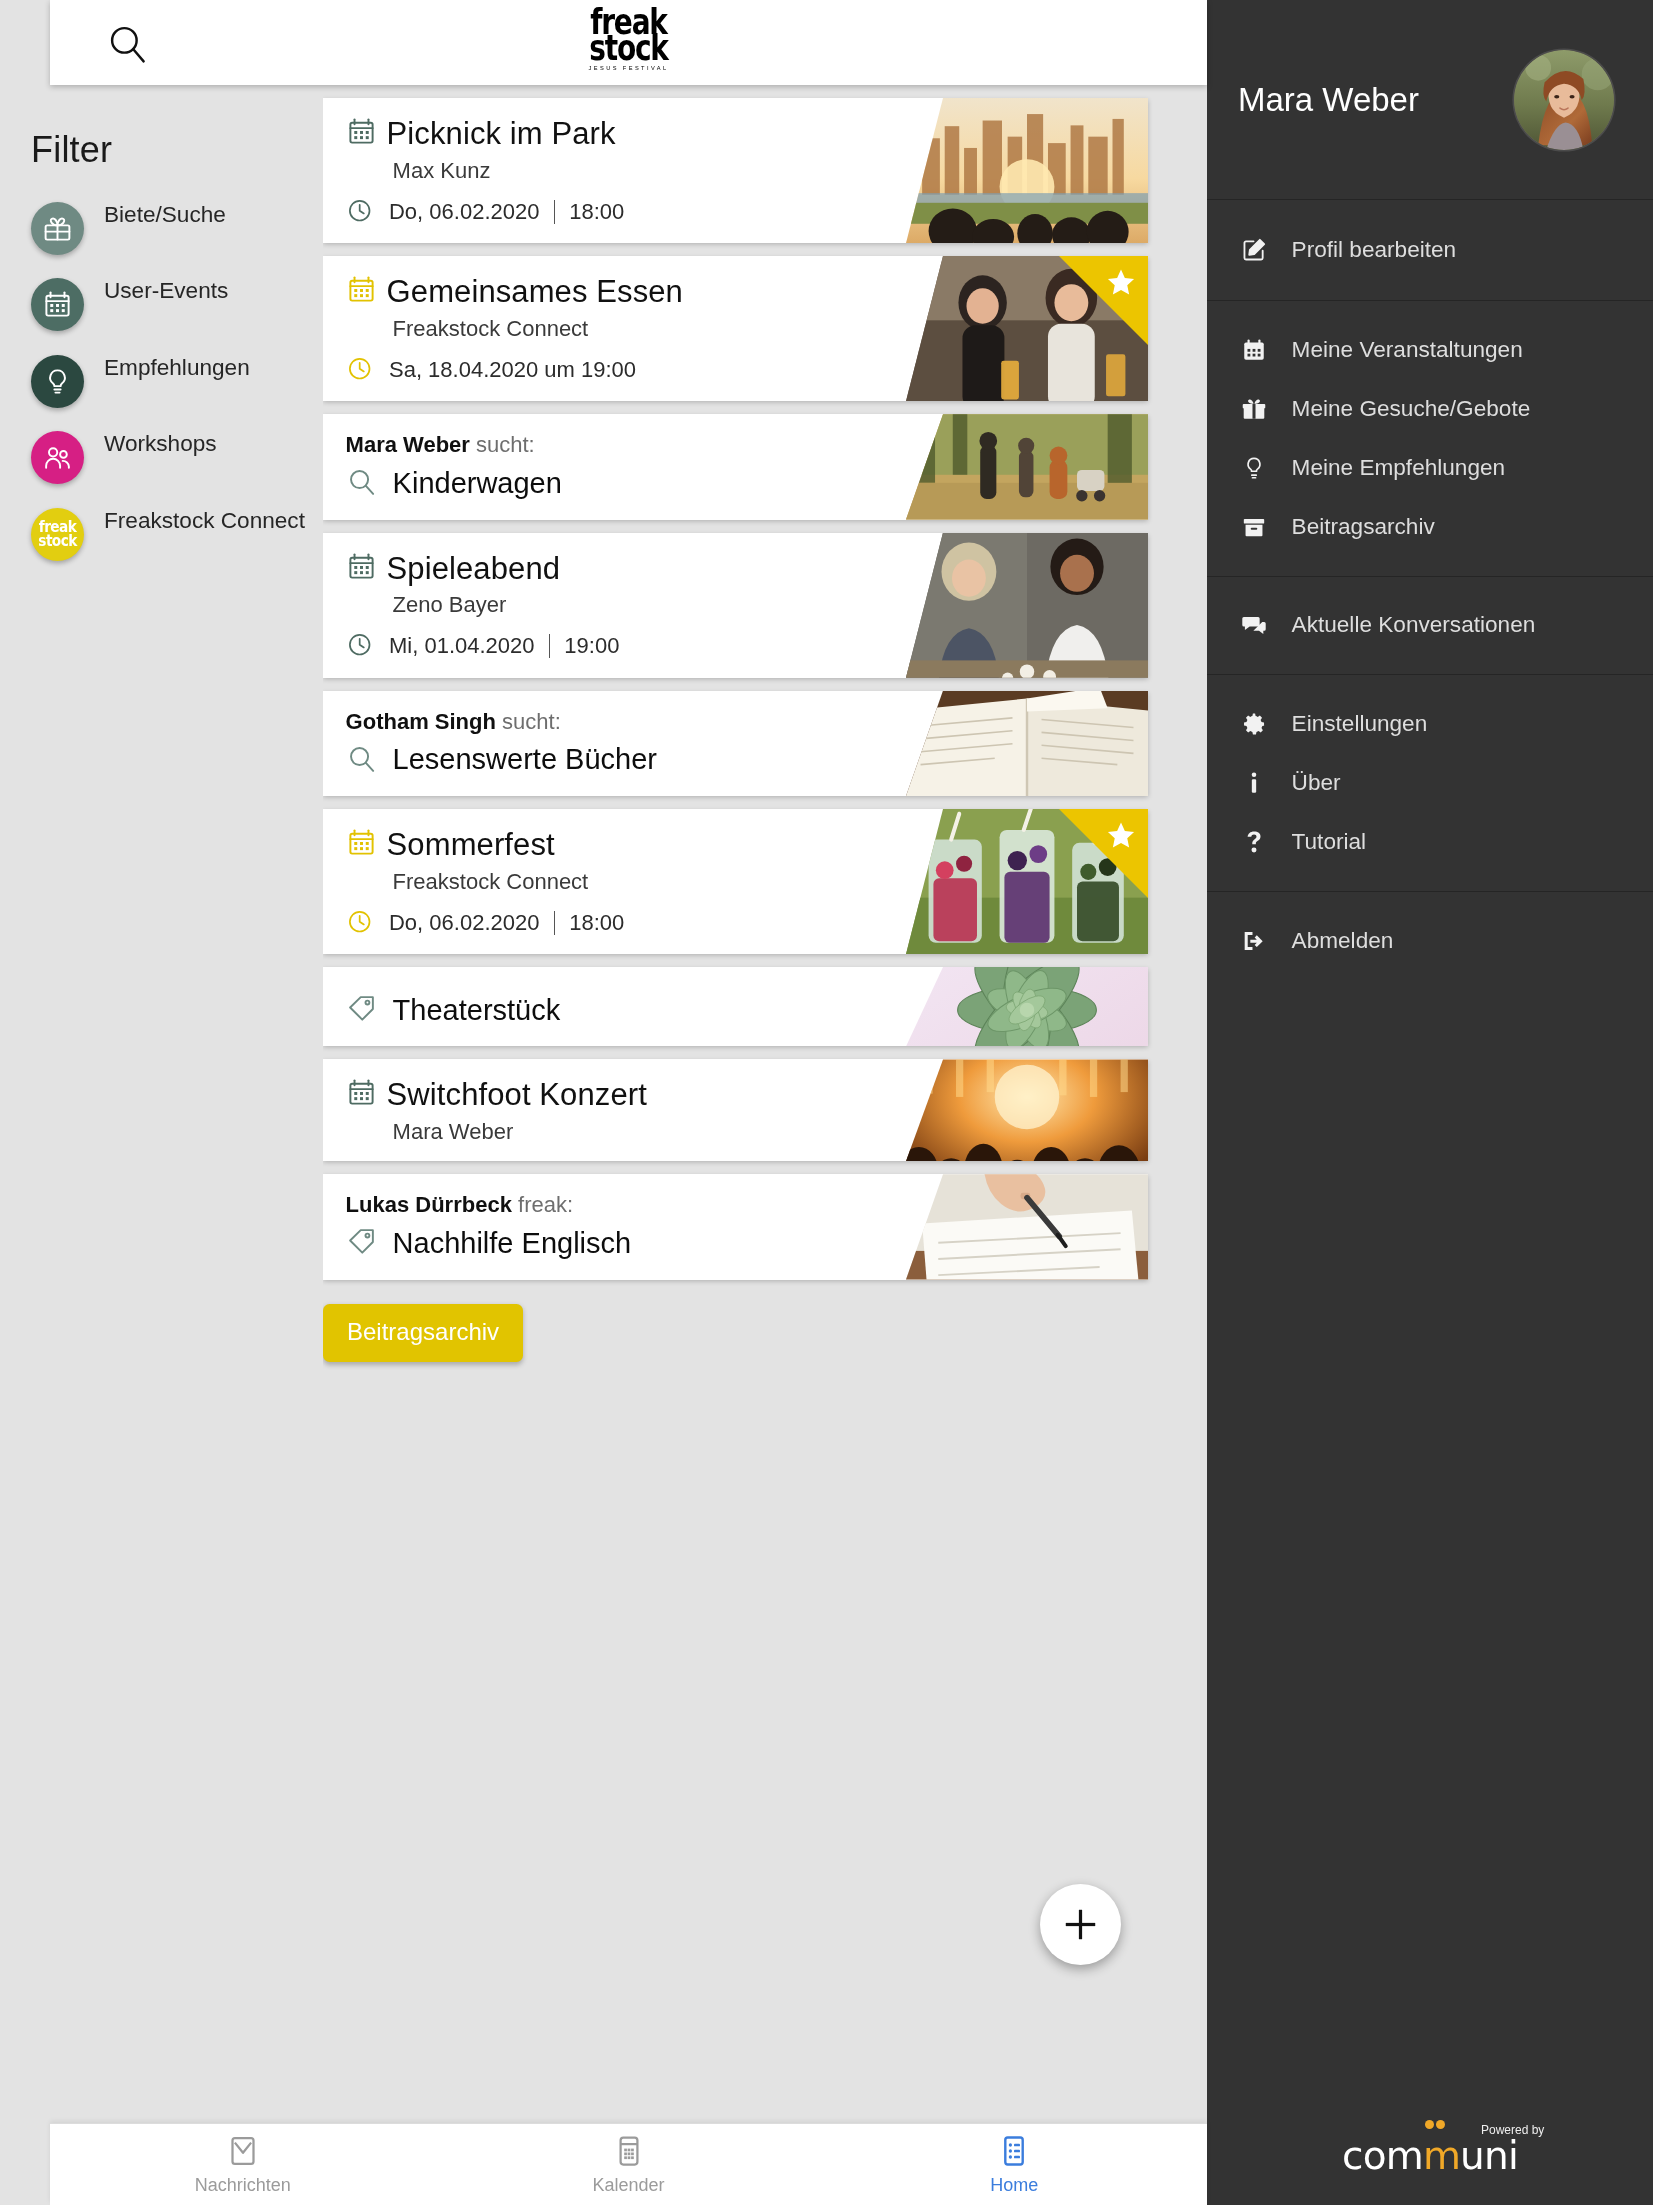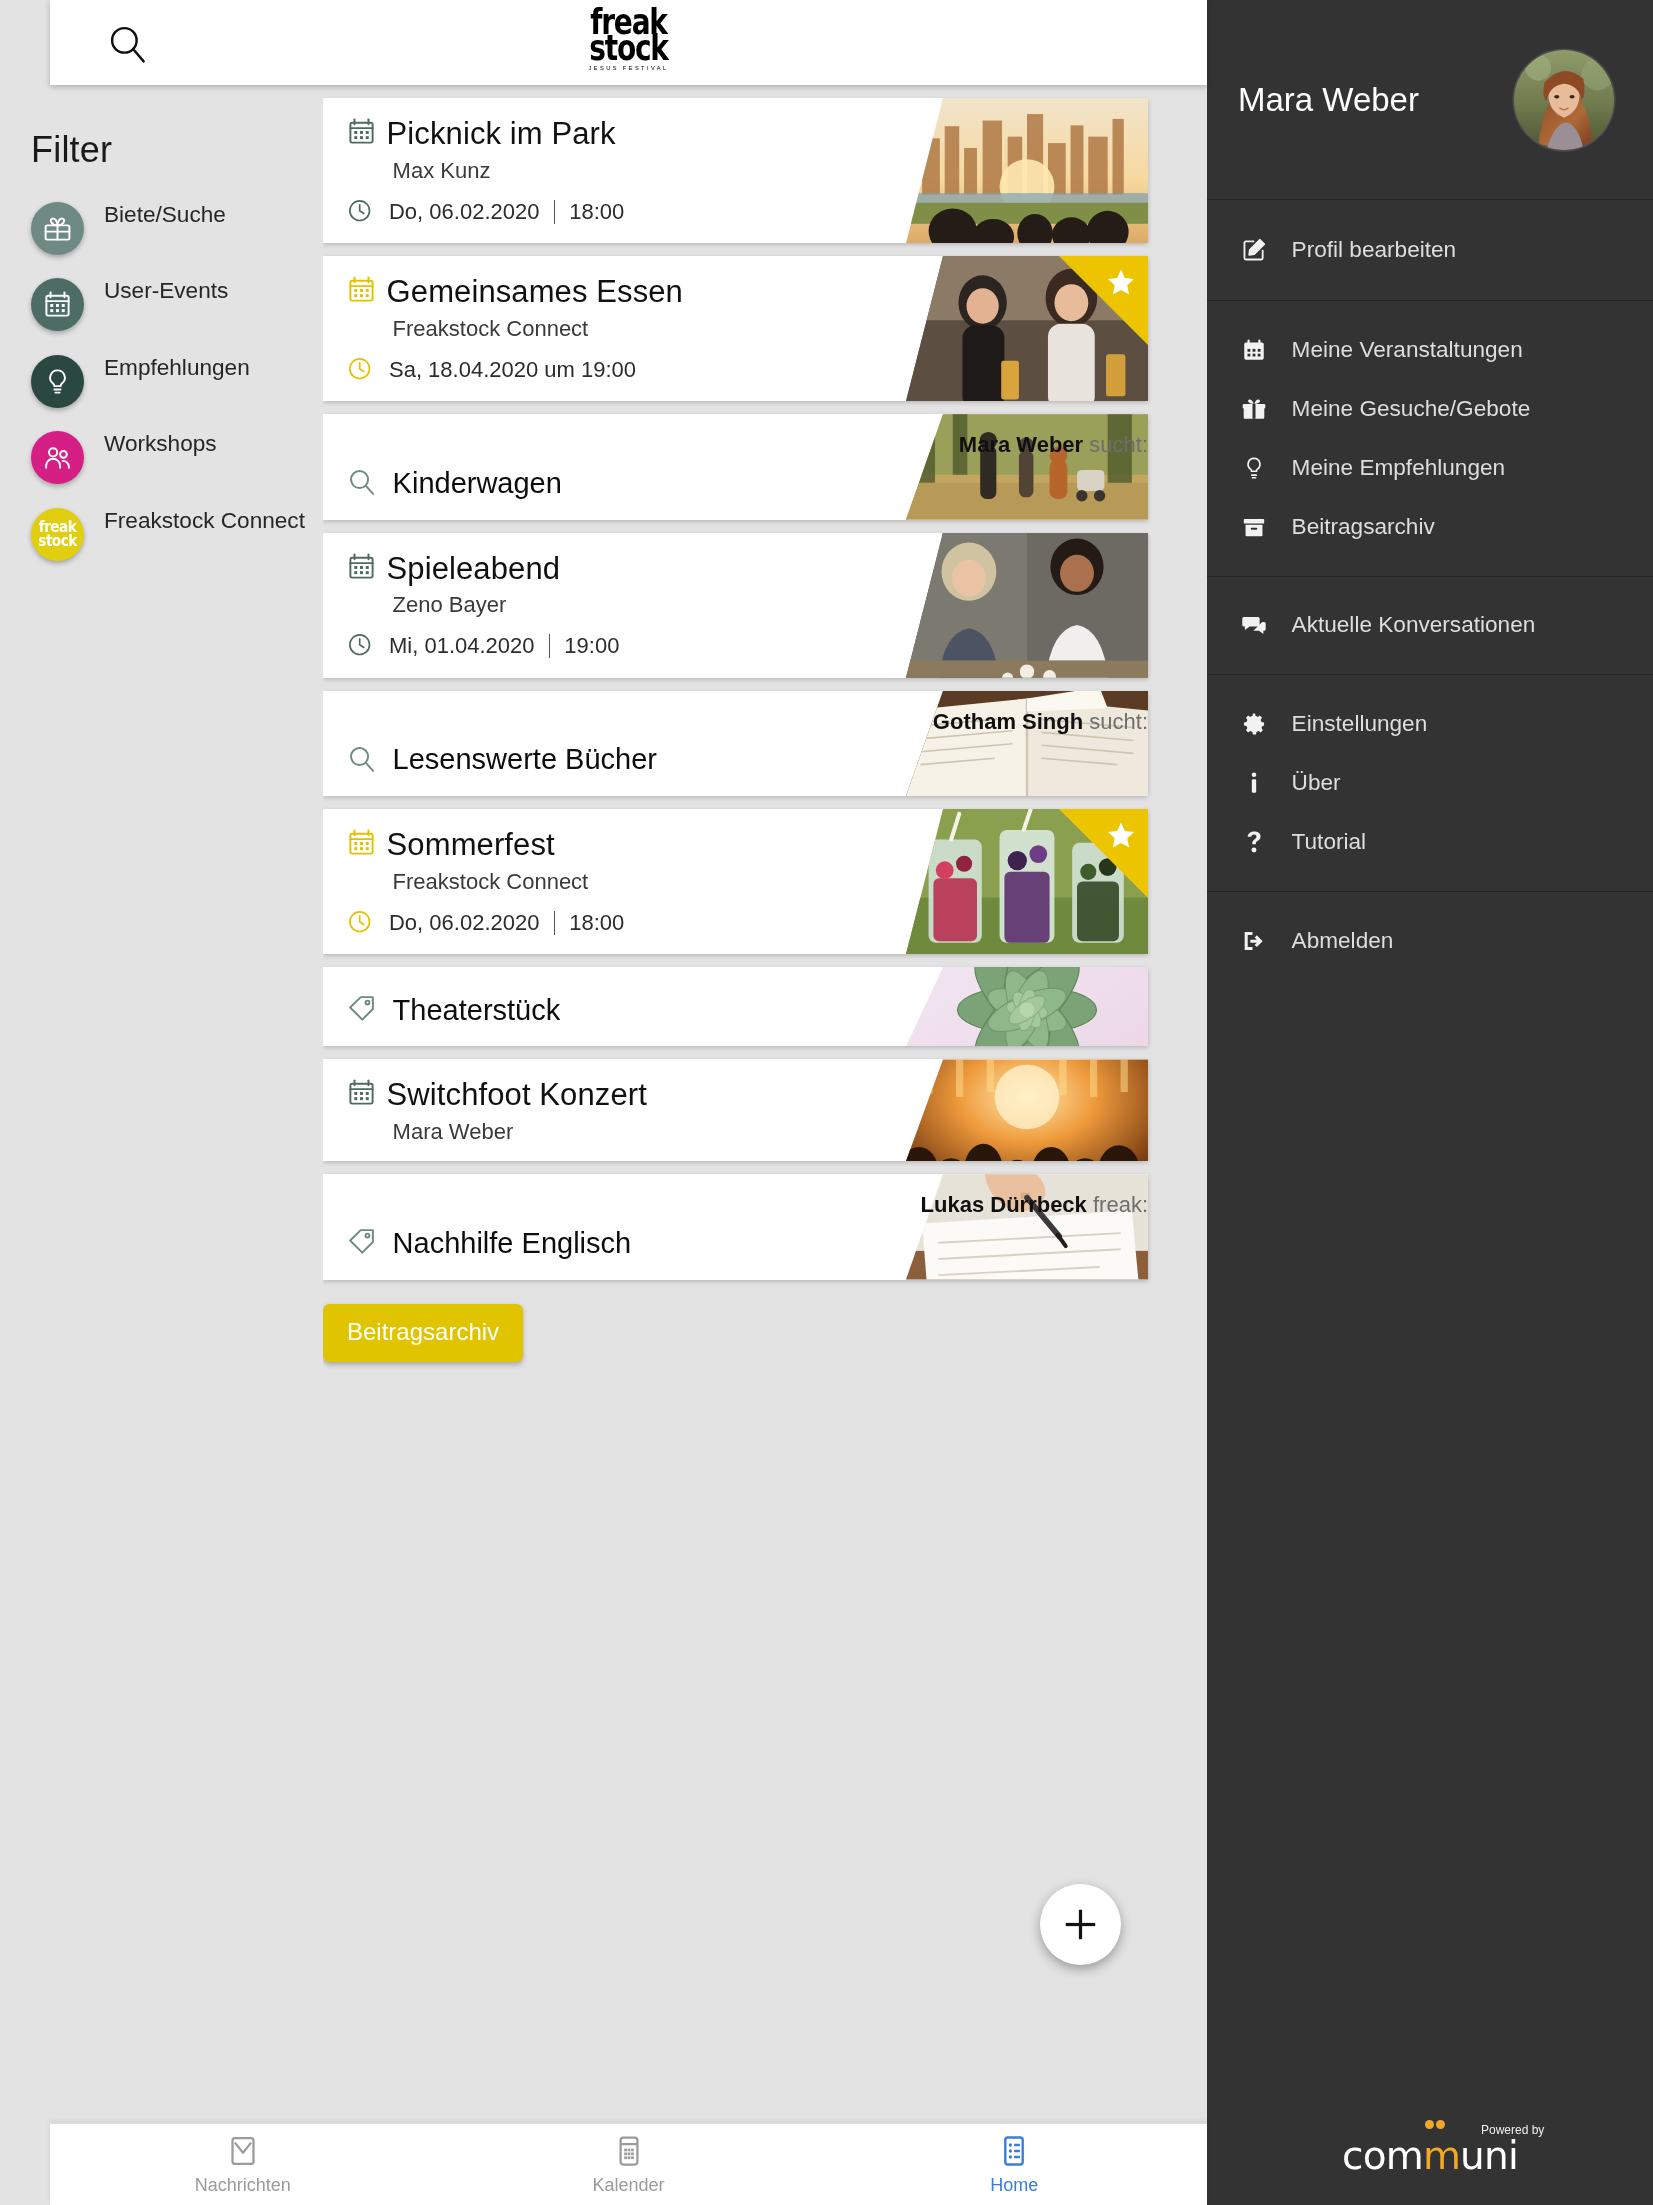--- a/index.html
+++ b/index.html
@@ -77,21 +77,21 @@
   .card-body { flex: 1; padding: 19.4px 0 19.4px 22.6px; position: relative; z-index: 2; }
   .card.type-event .card-body { padding: 18px 0 16px 22.6px; }
   .card-title-row { display:flex; align-items:flex-start; gap: 10px; }
   .card-title { font-size: 31px; font-weight: 400; color: #111; letter-spacing:0.1px; }
   .card-owner { font-size: 22px; color: #3a3a3a; margin: 5.7px 0 0 47px; }
   .card-date-row { display:flex; align-items:center; gap: 16px; margin-top: 13px; }
   .card-date { font-size: 22px; color: #2c2c2c; }
   .card-sep { display:inline-block; width:1.6px; height:24px; background:#555; margin:0 8px; vertical-align:-4.8px;}
 
   
-  .card.type-post .card-body { padding: 18px 0 19.4px 22.6px; text-align: right; }
+  .card.type-post .card-body { padding: 18px 0 19.4px 22.6px; }
   .post-line1 { font-size: 22px; color:#6e6e6e; }
   .post-line1 b { color:#101010; font-weight:700; }
   .post-line2 { display:flex; align-items:center; gap: 16px; margin-top: 8px; }
   .post-title { font-size: 29px; color:#0d0d0d; font-weight:400; }
 
   
   .thumb {
     position: absolute; top:0; right:0; height:100%;
     width: 242px;
     clip-path: polygon(37px 0, 100% 0, 100% 100%, 0 100%);

